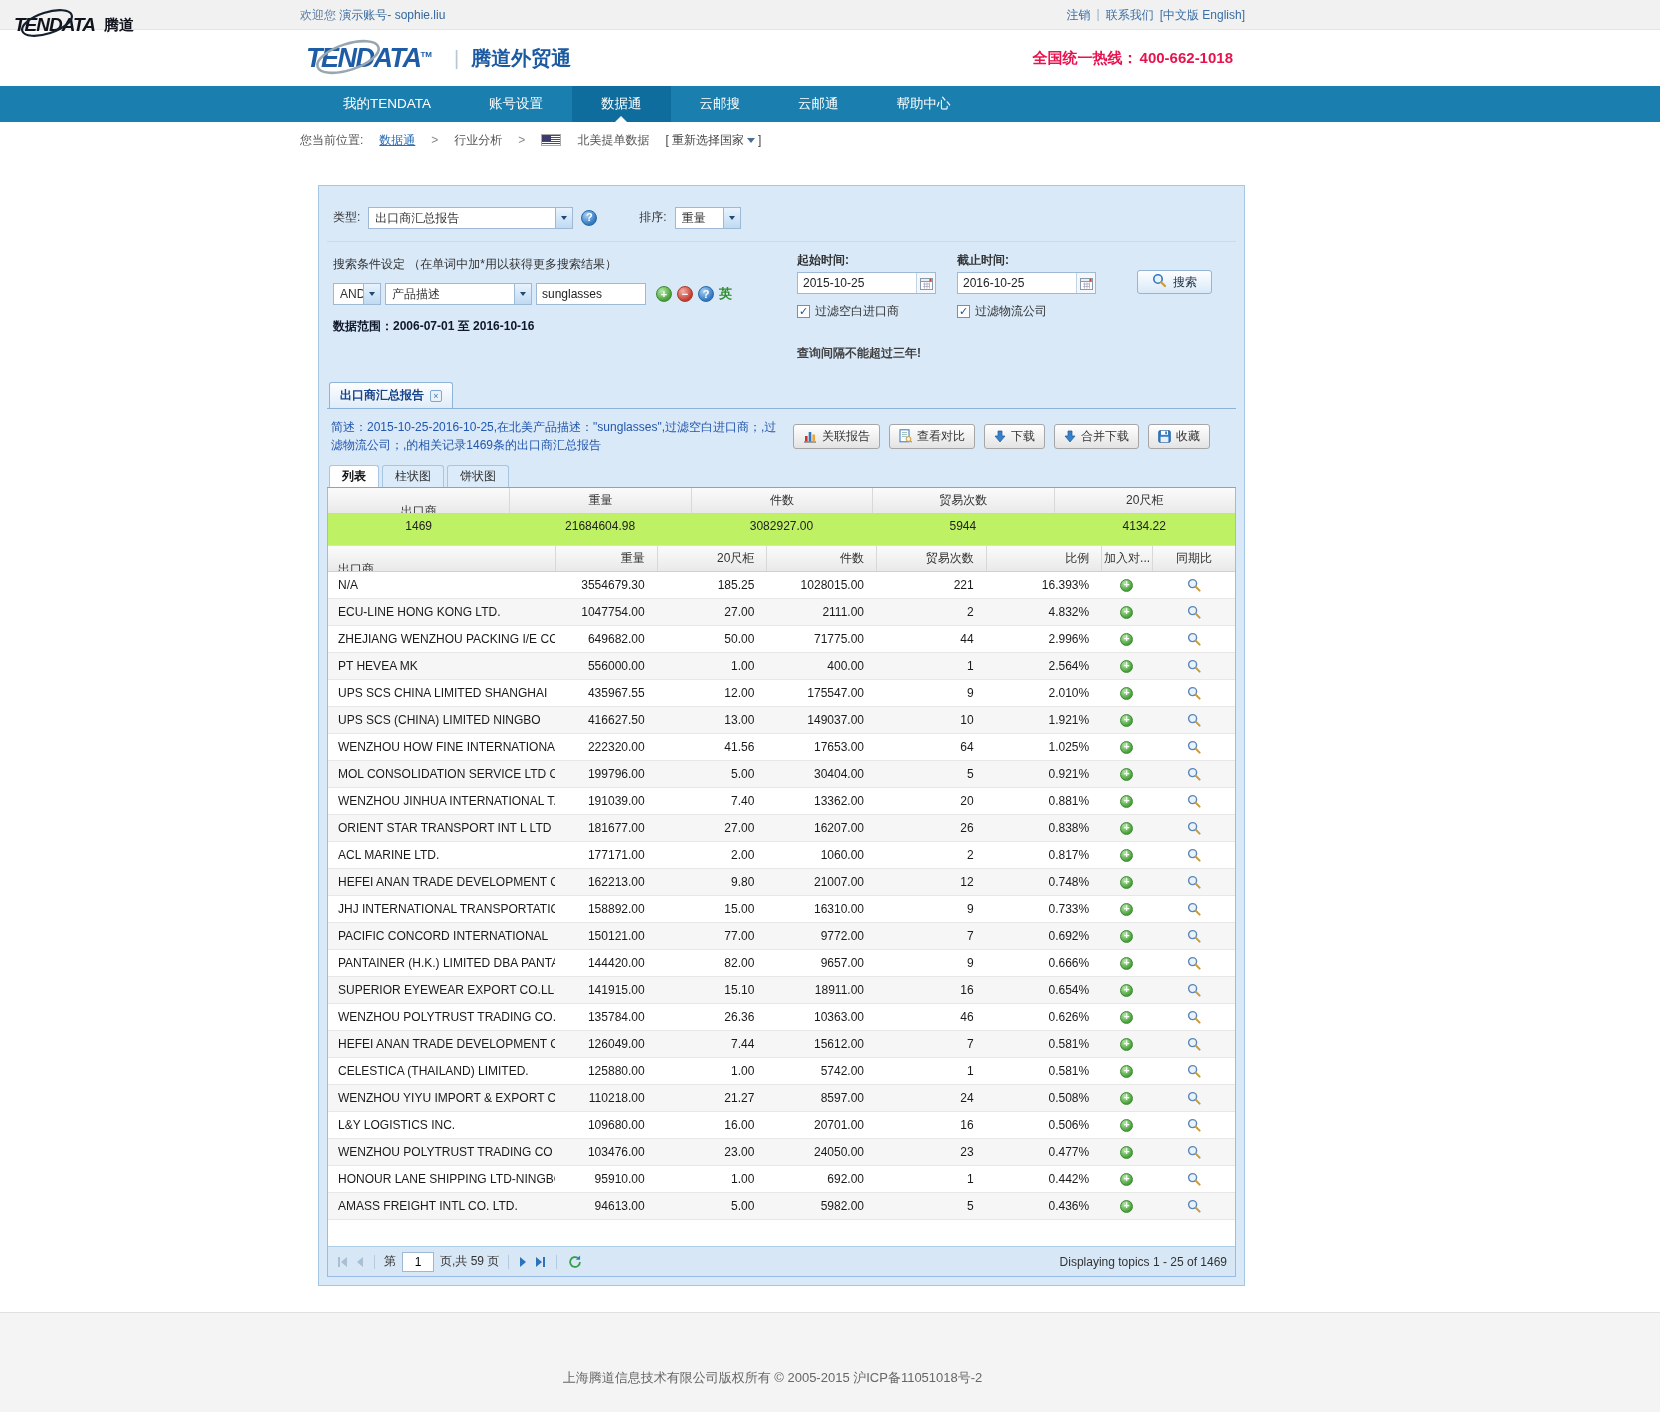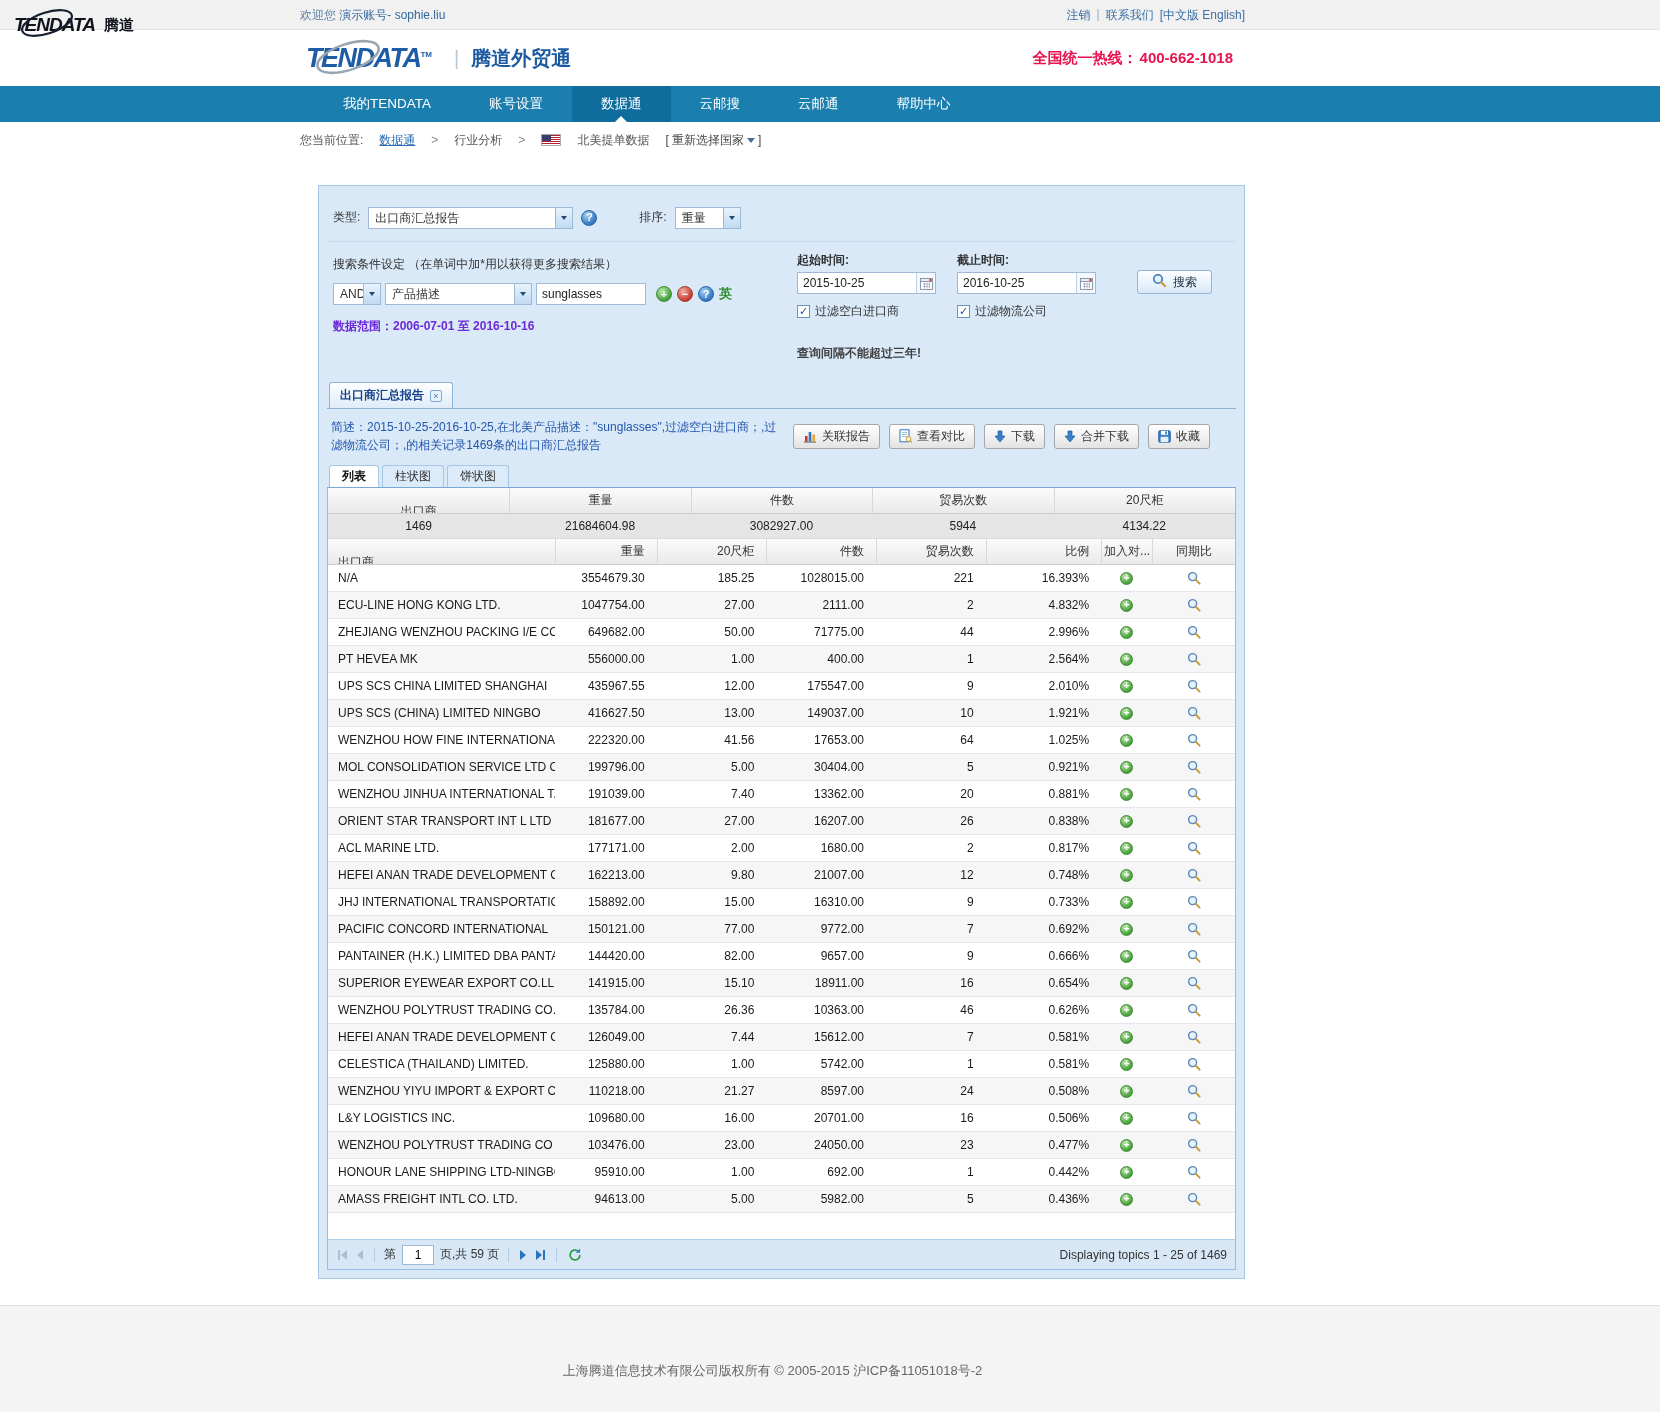--- a/index.html
+++ b/index.html
@@ -77,21 +77,21 @@
   .ic-plus.sm { width:13px; height:13px; font-size:10px; }
   .ic-plus.sm::before { content:"+"; }
   .en-ico { color:#2f8f2f; font-weight:bold; font-size:13px; cursor:pointer; }
 
   .fbox2 { display:flex; padding:10px 6px 12px; }
   .f2-left { width:452px; }
   .cond-title { color:#333; margin:4px 0 10px; }
   .cond-row { display:flex; align-items:center; gap:4px; }
   .kw-input { width:110px; height:22px; border:1px solid #9db9d4; padding:0 5px; font-size:12px; font-family:inherit; color:#222; }
   .cond-icons { display:flex; gap:5px; align-items:center; margin-left:6px; }
-  .range-red { color:#6d28d9; font-weight:bold; margin-top:13px; }
+  .range-red { color:#0f172a; font-weight:bold; margin-top:13px; }
 
   .f2-mid { display:grid; grid-template-columns:160px 160px; row-gap:9px; margin-left:12px; }
   .dt-group .dlabel { font-weight:bold; color:#333; margin-bottom:3px; }
   .dt-field { display:inline-flex; border:1px solid #9db9d4; background:#fff; height:22px; align-items:center; }
   .dt-field input { border:0; width:118px; padding:0 5px; font-size:12px; font-family:inherit; color:#222; outline:none; }
   .cal-btn { width:19px; height:100%; border-left:1px solid #c2d4e4; background:#f4f8fc; display:flex; align-items:center; justify-content:center; cursor:pointer; }
   .cb-row { display:flex; align-items:center; gap:5px; }
   .cb { width:13px; height:13px; border:1px solid #6a93b8; background:#fff; display:inline-flex; align-items:center; justify-content:center;
     font-size:11px; font-weight:bold; color:#1d4f8f; line-height:1; cursor:pointer; flex:none; }
   .warn-red { grid-column:1 / span 2; color:#404040; font-weight:bold; margin-top:16px; }
@@ -119,21 +119,21 @@
     background:#dcebf9; color:#333; cursor:pointer; }
   .stab.active { background:#fff; font-weight:bold; color:#111; }
 
   
   .gridwrap { background:#fff; border:1px solid #99bbe8; border-top:none; }
   .cell { overflow:hidden; white-space:nowrap; }
   .thead { display:flex; height:26px; background:linear-gradient(#fbfbfb,#e9e9e9); border-bottom:1px solid #cfcfcf; }
   .thead .cell { line-height:25px; color:#333; border-left:1px solid #d8d8d8; cursor:pointer; }
   .thead .cell:first-child { border-left:none;margin-top:11px; }
   .t5 .cell { width:20%; text-align:center; }
-  .totals-row { display:flex; height:25px; background:#e5e5e5; border-bottom:1px solid #dcdcdc; }
+  .totals-row { display:flex; height:32px; background:#bef264; border-bottom:1px solid #dcdcdc; }
   .totals-row .cell { width:20%; text-align:center; line-height:24px; color:#222; }
 
   .c-name { width:232px; padding-left:10px; text-align:left; }
   .c-w { width:104px; } .c-teu { width:112px; } .c-qty { width:112px; } .c-tr { width:112px; } .c-ratio { width:118px; }
   .c-add { width:52px; } .c-cmp { width:85px; }
   .num { text-align:right; padding-right:12px; }
   .cen { text-align:center; padding:0; }
 
   .tbody .trow { display:flex; height:27px; align-items:center; border-bottom:1px solid #e7e7e7; background:#fff; }
   .tbody .trow:nth-child(even) { background:#f6f6f6; }
@@ -625,21 +625,21 @@
                   <path d="M8.8 8.8 L12.6 12.6" stroke="#c89b3c" stroke-width="2" stroke-linecap="round"></path>
                 </svg>
               </span>
             </div>
           </div>
 
           <div class="trow">
             <div class="cell c-name">ACL MARINE LTD.</div>
             <div class="cell c-w num">177171.00</div>
             <div class="cell c-teu num">2.00</div>
-            <div class="cell c-qty num">1680.00</div>
+            <div class="cell c-qty num">1060.00</div>
             <div class="cell c-tr num">2</div>
             <div class="cell c-ratio num">0.817%</div>
             <div class="cell c-add">
               <span class="circ ic-plus sm"></span>
             </div>
             <div class="cell c-cmp">
               <span class="ic-mag">
                 <svg width="14" height="14" viewBox="0 0 14 14">
                   <circle cx="5.6" cy="5.6" r="4" fill="#eaf2fa" stroke="#5a87b8" stroke-width="1.4"></circle>
                   <path d="M8.8 8.8 L12.6 12.6" stroke="#c89b3c" stroke-width="2" stroke-linecap="round"></path>

